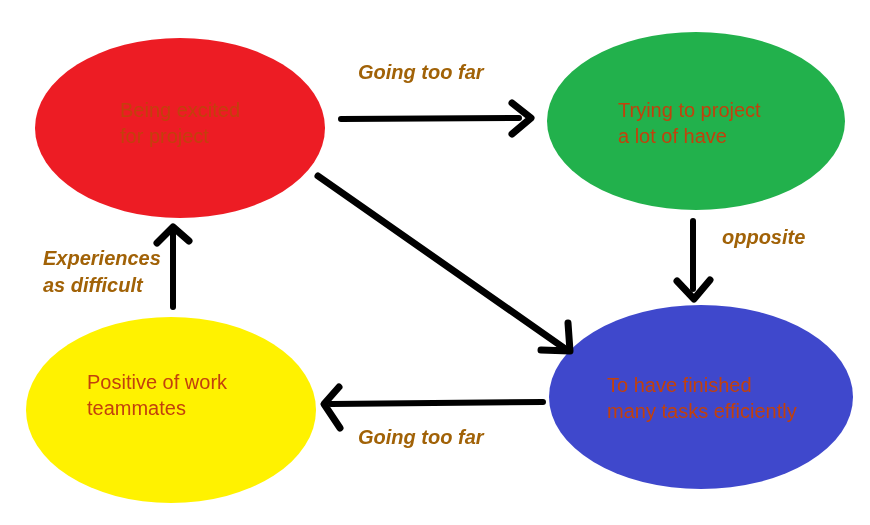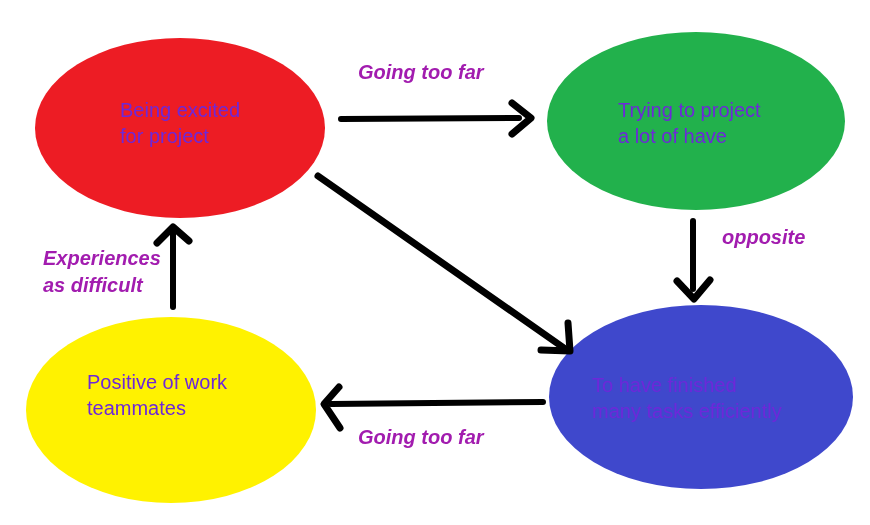--- a/index.html
+++ b/index.html
@@ -19,35 +19,35 @@
   .diagram-svg {
     position: absolute;
     left: 0;
     top: 0;
   }
   .node-label {
     position: absolute;
     font-size: 20px;
     line-height: 26px;
     white-space: nowrap;
-    color: #6d28d9;
+    color: #c2410c;
   }
   .edge-label {
     position: absolute;
     font-size: 20px;
     line-height: 27px;
     font-style: italic;
     font-weight: 600;
     white-space: nowrap;
-    color: #a21caf;
+    color: #a16207;
   }
   
   #lbl-excited    { left: 120px; top:  97px; }
   #lbl-trying     { left: 618px; top:  97px; }
-  #lbl-finished   { left: 592px; top: 372px; }
+  #lbl-finished   { left: 607px; top: 372px; }
   #lbl-breakdown  { left:  87px; top: 369px; }
   #lbl-edge-top        { left: 358px; top:  59px; }
   #lbl-edge-positive   { left: 722px; top: 224px; }
   #lbl-edge-good       { left: 348px; top: 251px; }
   #lbl-edge-bottom     { left: 358px; top: 424px; }
   #lbl-edge-experience { left:  43px; top: 245px; }
 </style>
 </head>
 <body>
 

